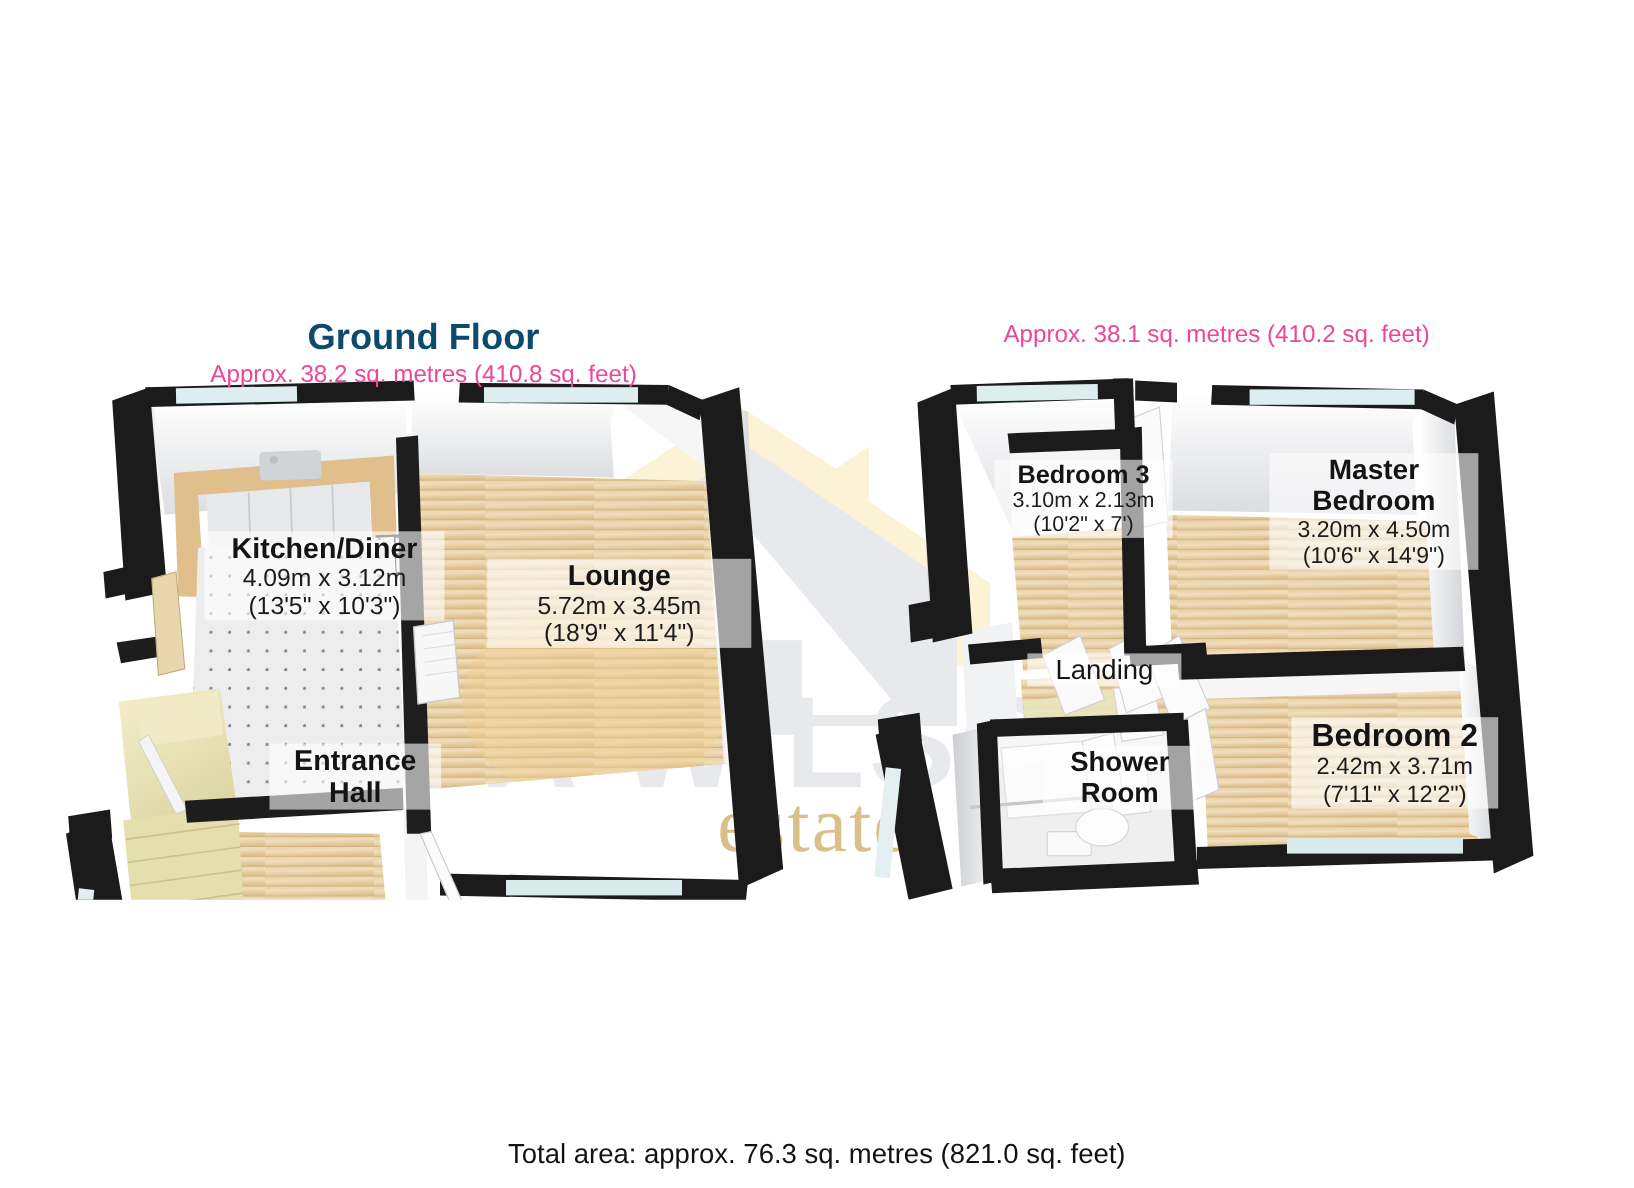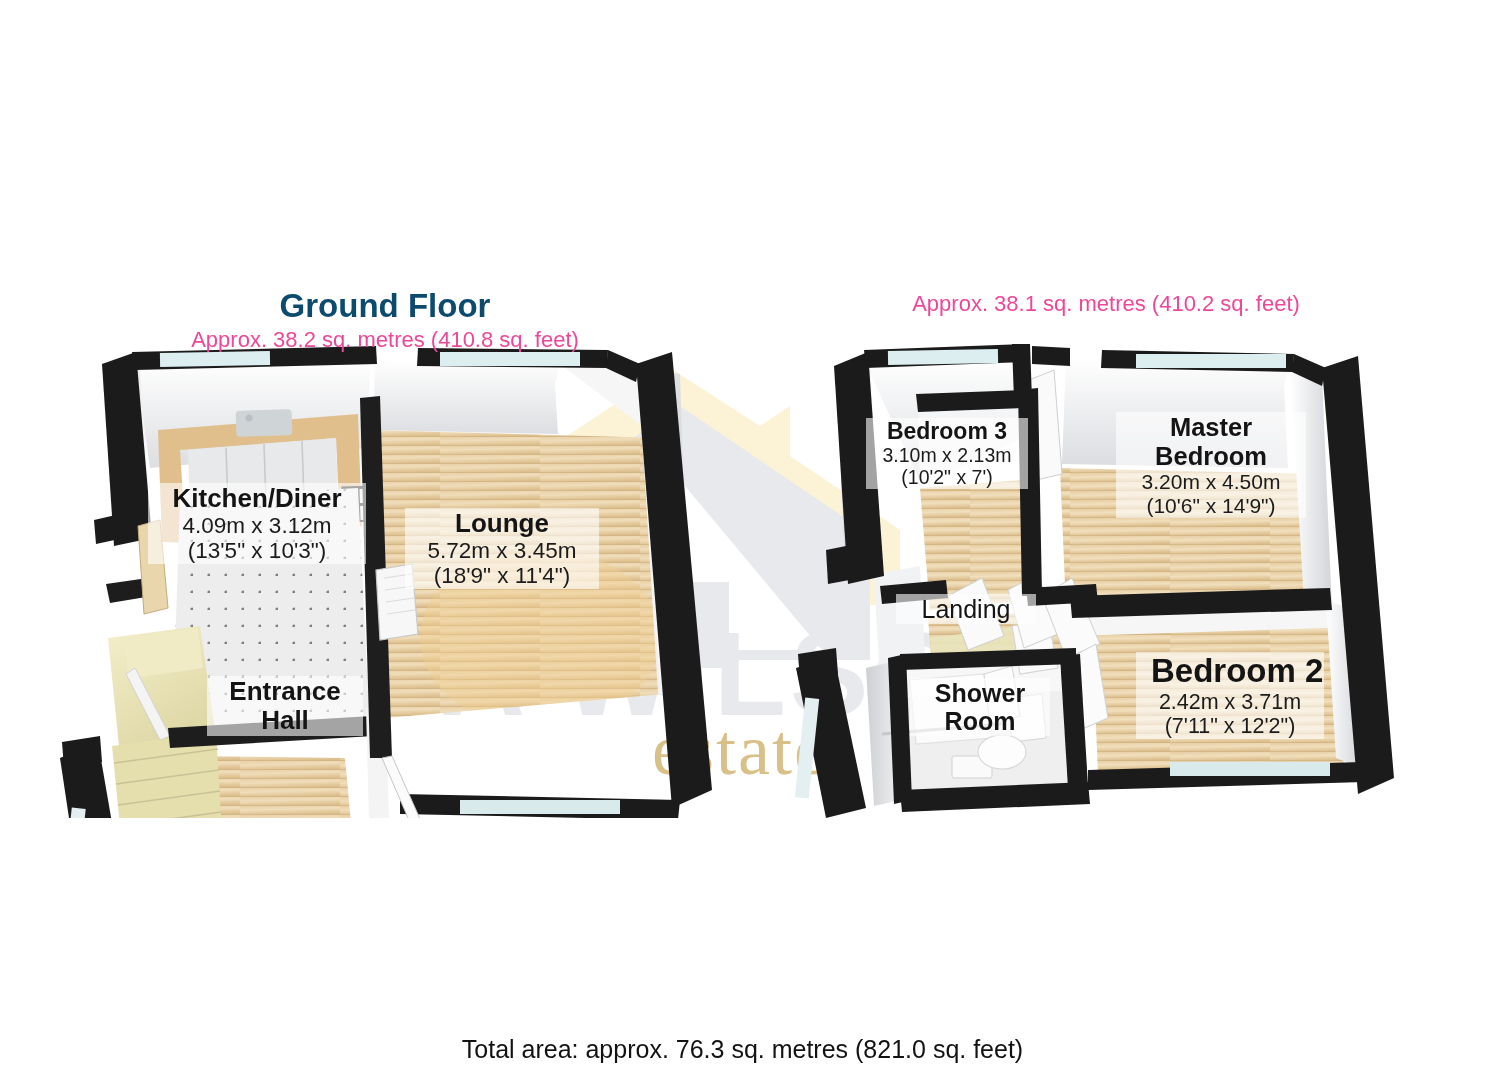--- a/index.html
+++ b/index.html
@@ -72,37 +72,38 @@
 
   
   .room-label {
     position: absolute;
     z-index: 5;
     text-align: center;
     background: rgba(255,255,255,0.60);
     padding: 1px 15px;
     box-sizing: border-box;
     line-height: 1.12;
+    margin-left: 38px;
   }
   .room-label .rname {
     font-weight: bold;
     color: #141414;
     white-space: nowrap;
   }
   .room-label .rdim {
     color: #1b1b1b;
     white-space: nowrap;
   }
 
   
   #lbl-kitchen      { left: 148px; top: 483px; width: 218px; }
   #lbl-kitchen .rname { font-size: 26px; }
   #lbl-kitchen .rdim  { font-size: 22.5px; }
 
-  #lbl-lounge       { left: 405px; top: 508px; width: 194px; }
+  #lbl-lounge       { left: 405px; top: 508px; width: 240px; }
   #lbl-lounge .rname { font-size: 26px; }
   #lbl-lounge .rdim  { font-size: 22.5px; }
 
   #lbl-entrance     { left: 207px; top: 676px; width: 156px; }
   #lbl-entrance .rname { font-size: 26px; }
 
   #lbl-bed3         { left: 866px; top: 418px; width: 162px; }
   #lbl-bed3 .rname  { font-size: 23px; }
   #lbl-bed3 .rdim   { font-size: 19.5px; }
 
@@ -110,21 +111,21 @@
   #lbl-master .rname { font-size: 25.5px; }
   #lbl-master .rdim  { font-size: 21px; }
 
   #lbl-landing      { left: 896px; top: 594px; width: 140px; }
   #lbl-landing .rname { font-size: 25px; font-weight: normal; }
 
   #lbl-shower       { left: 910px; top: 678px; width: 140px; }
   #lbl-shower .rname { font-size: 25px; }
 
   #lbl-bed2         { left: 1136px; top: 652px; width: 188px; }
-  #lbl-bed2 .rname  { font-size: 33px; }
+  #lbl-bed2 .rname  { font-size: 29px; }
   #lbl-bed2 .rdim   { font-size: 21.5px; }
 </style>
 </head>
 <body>
 
 <div id="watermark">
   <svg viewBox="0 0 640 420" xmlns="http://www.w3.org/2000/svg">
 
     <path d="M 70 120 L 240 8 L 330 66 L 360 46 L 360 96 L 470 170 L 470 245 L 430 245 L 430 196 L 240 70 L 110 155 Z" fill="#FCF2D5"></path>
 

